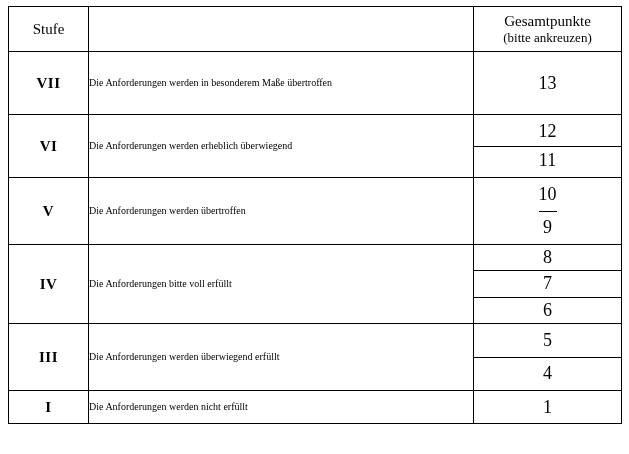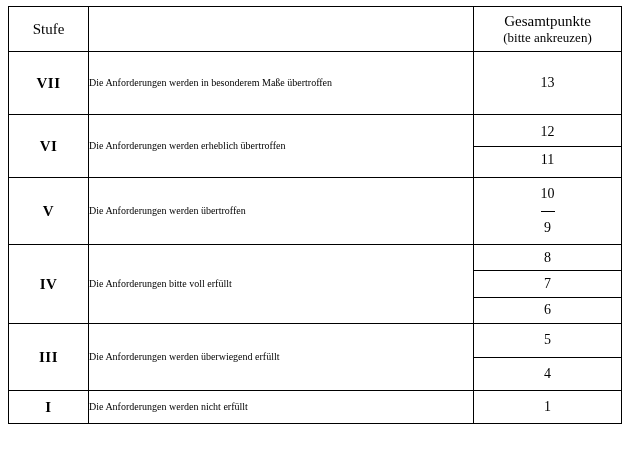--- a/index.html
+++ b/index.html
@@ -61,21 +61,21 @@
   .points-stack {
     display: flex;
     flex-direction: column;
     height: 100%;
   }
   .points-stack .pt {
     flex: 1 1 0;
     display: flex;
     align-items: center;
     justify-content: center;
-    font-size: 14px;
+    font-size: 18px;
     border-bottom: 1.2px solid #000;
     box-sizing: border-box;
   }
   .points-stack .pt:last-child {
     border-bottom: none;
   }
   .h-header { height: 44px; }
   .h-2 { height: 62px; }
   .h-1 { height: 32px; }
   td.nopad-stack { padding: 0; height: 100%; }
@@ -105,21 +105,21 @@
         <td class="cell-desc">Die Anforderungen werden in besonderem Maße übertroffen</td>
         <td class="nopad-stack">
           <div class="points-stack" style="height:62px;">
             <div class="pt">13</div>
           </div>
         </td>
       </tr>
 
       <tr>
         <td class="cell-level h-2">VI</td>
-        <td class="cell-desc">Die Anforderungen werden erheblich übertroffen</td>
+        <td class="cell-desc">Die Anforderungen werden erheblich überwiegend</td>
         <td class="nopad-stack">
           <div class="points-stack" style="height:56px;">
             <div class="pt">12</div>
             <div class="pt">11</div>
           </div>
         </td>
       </tr>
 
       <tr>
         <td class="cell-level">V</td>

